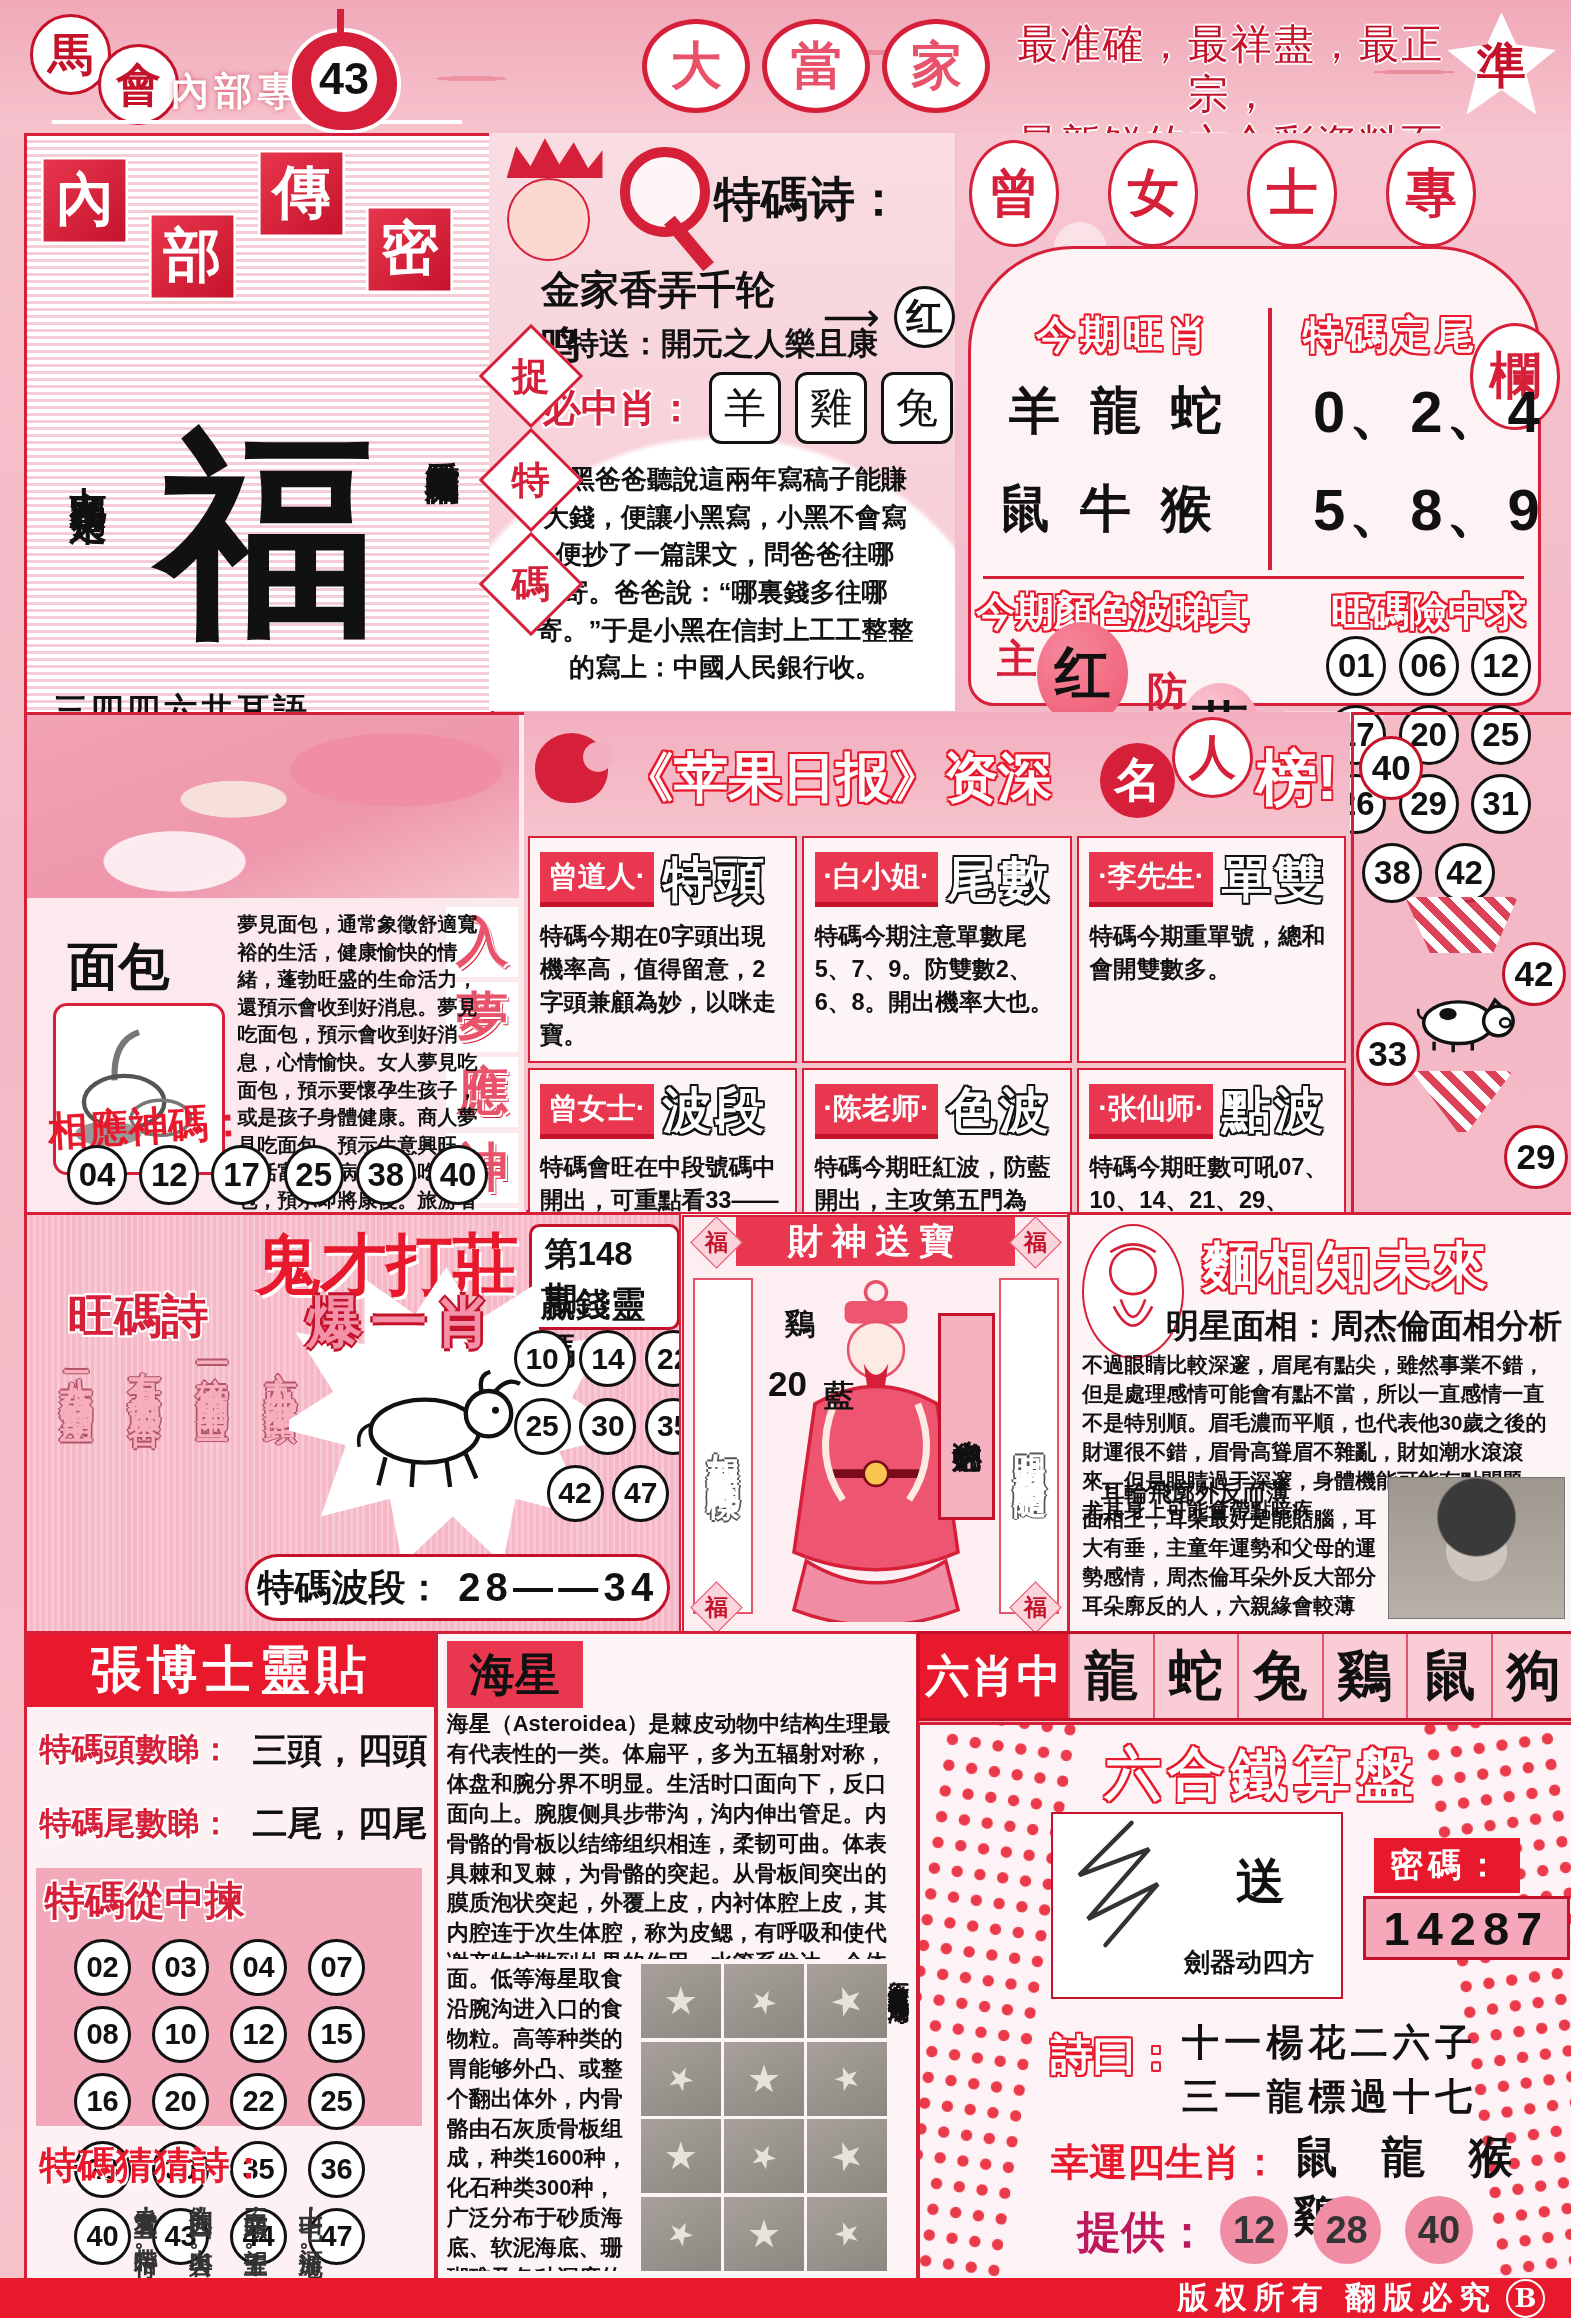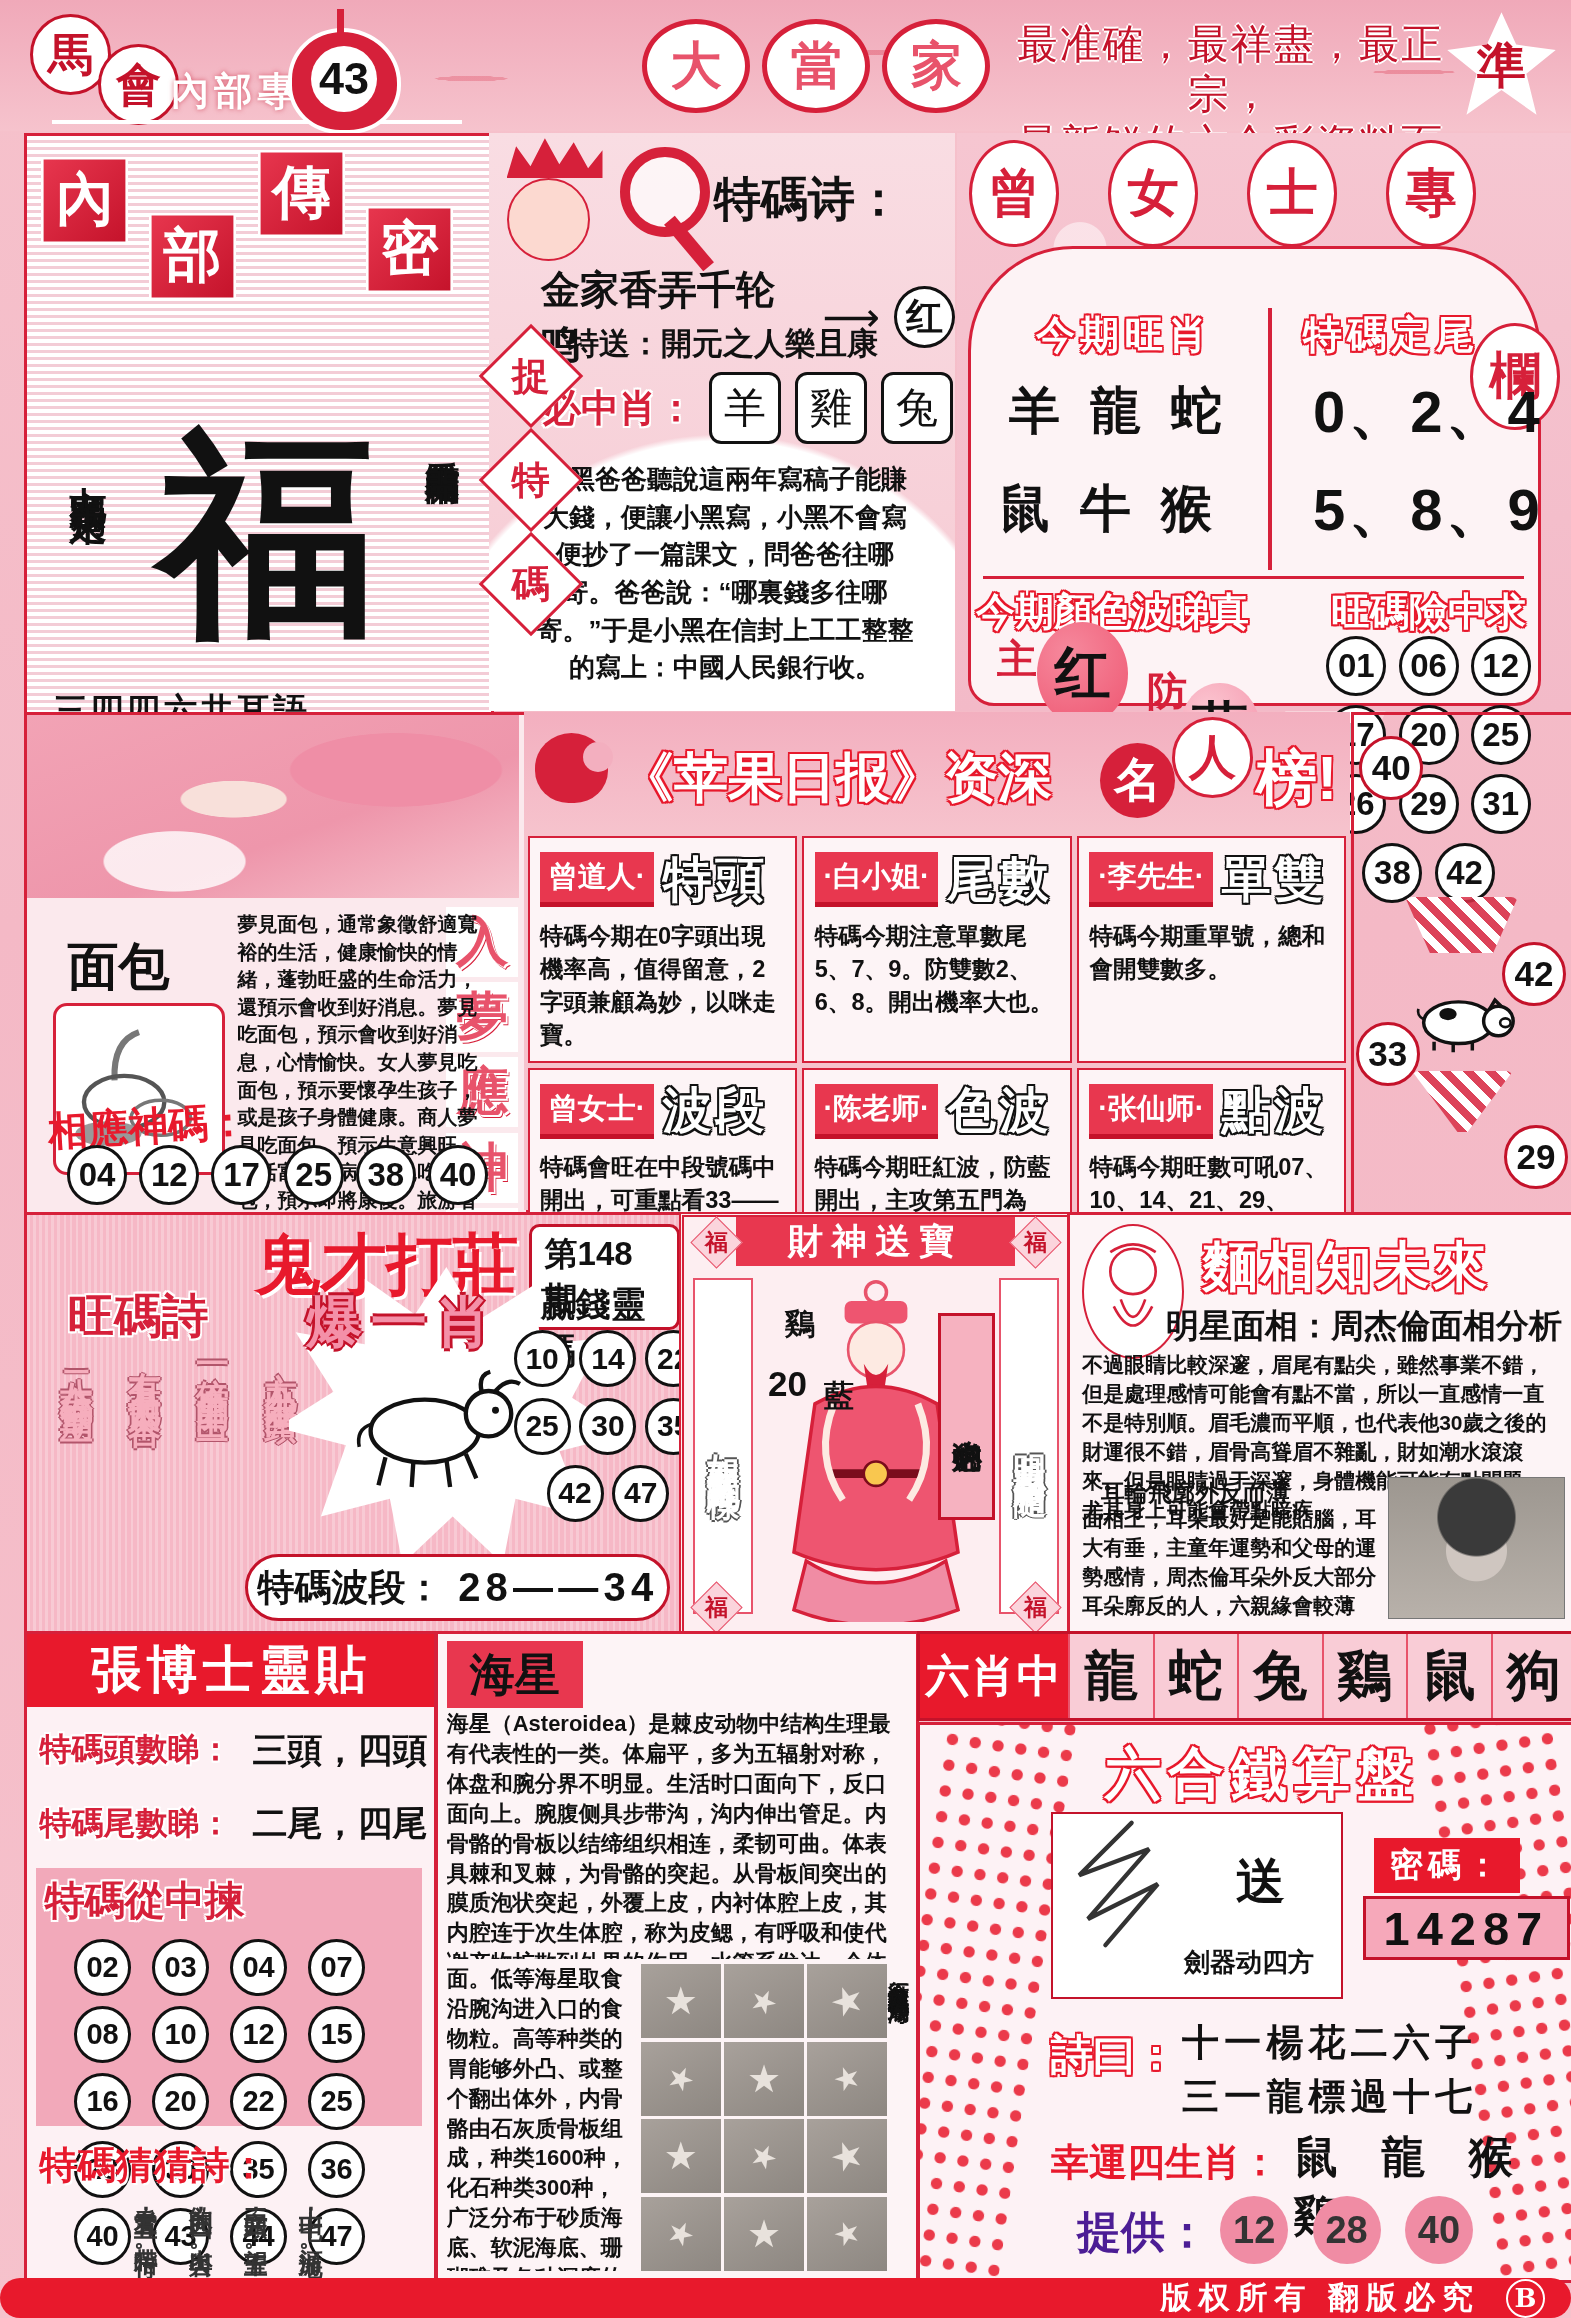--- a/index.html
+++ b/index.html
@@ -227,25 +227,25 @@
   .sig-box{position:absolute;left:131px;top:87px;width:288px;height:183px;background:#fff;border:2.6px solid #c4122a;}
   .song-char{font-size:49px;font-weight:700;color:#111;font-family:"DejaVu Serif",serif;}
   .sword-text{font-size:26px;font-weight:700;color:#111;font-family:"DejaVu Serif",serif;}
   .mima-label{background:#e8192c;color:#fff;font-size:33px;font-weight:900;padding:5.2px 15.7px;letter-spacing:5.2px;}
   .mima-value{background:#f6a8ba;border:3.5px solid #c4122a;color:#111;font-size:47px;font-weight:900;
       padding:1.7px 17.5px;letter-spacing:7px;}
   .shi-label{font-size:42px;font-weight:900;}
   .shi-line{font-size:37px;font-weight:700;color:#111;font-family:"DejaVu Serif",serif;letter-spacing:5.2px;}
   .lucky-label{font-size:38px;font-weight:900;color:#e8192c;}
   .lucky-animals{font-size:44px;font-weight:700;color:#111;font-family:"DejaVu Serif",serif;letter-spacing:14px;}
-  .tigong-label{font-size:44px;font-weight:900;color:#4c1d95;}
+  .tigong-label{font-size:44px;font-weight:900;color:#be185d;}
   .pinkball{display:inline-flex;width:68px;height:68px;border-radius:50%;background:#f08ca4;
       align-items:center;justify-content:center;font-size:38px;font-weight:bold;color:#333;margin:0 12.2px;}
 
-  .footer{left:0;top:2278px;width:1571px;height:40px;background:#e8192c;display:flex;align-items:center;justify-content:flex-end;gap:26px;padding-right:26px;box-sizing:border-box;border-radius:20px;}
+  .footer{left:0;top:2278px;width:1571px;height:40px;background:#e8192c;display:flex;align-items:center;justify-content:flex-end;gap:9px;padding-right:26px;box-sizing:border-box;}
   .footer span{color:#fff;font-size:31px;font-weight:900;letter-spacing:7px;}
   .b-badge{width:35px;height:35px;border-radius:50%;border:2.6px solid #fff;color:#fff;display:flex;align-items:center;justify-content:center;font-size:26px;font-weight:900;font-family:"DejaVu Serif",serif;}
 </style>
 </head>
 <body>
 
 <div>
 
   <div class="abs masthead">
     <div class="abs" style="left:30px;top:14px;">

